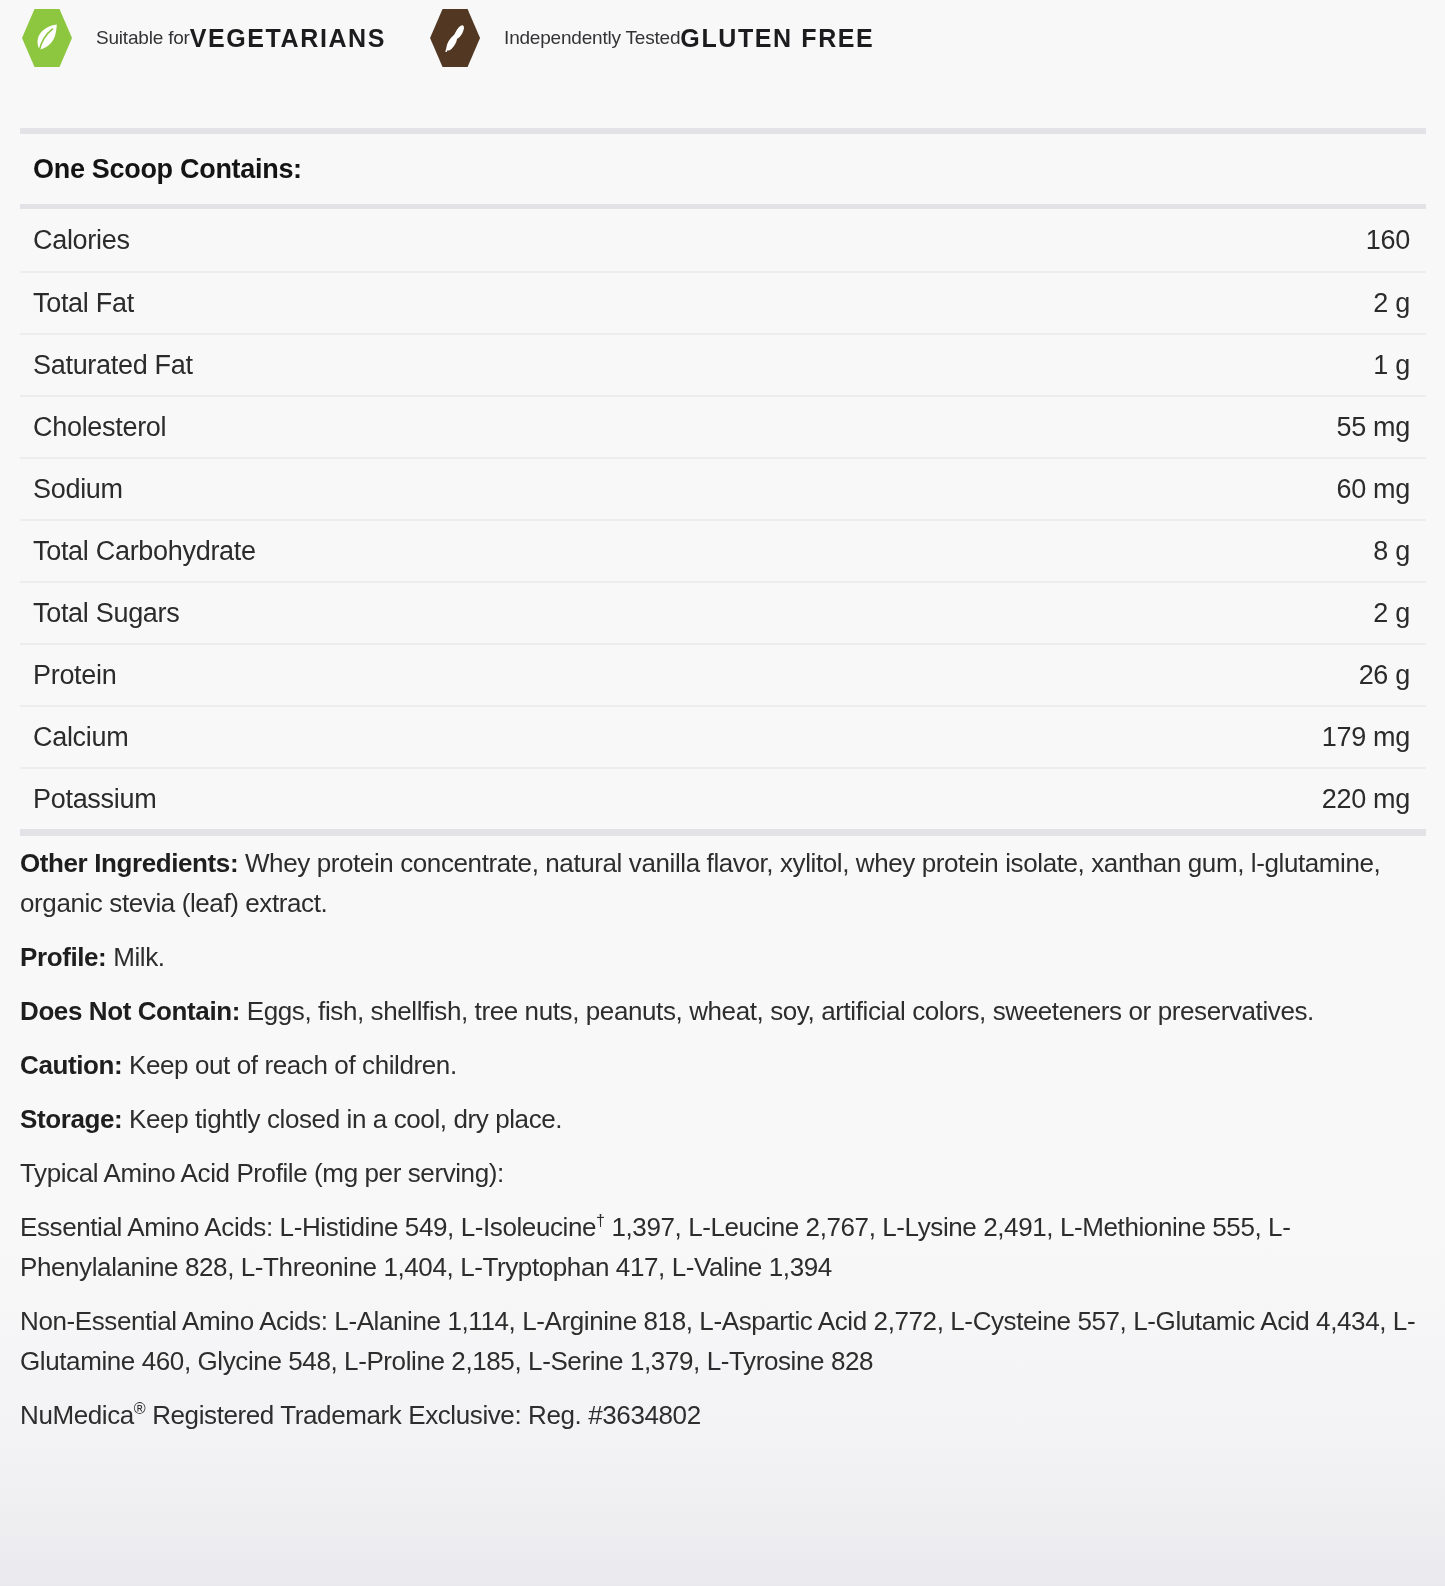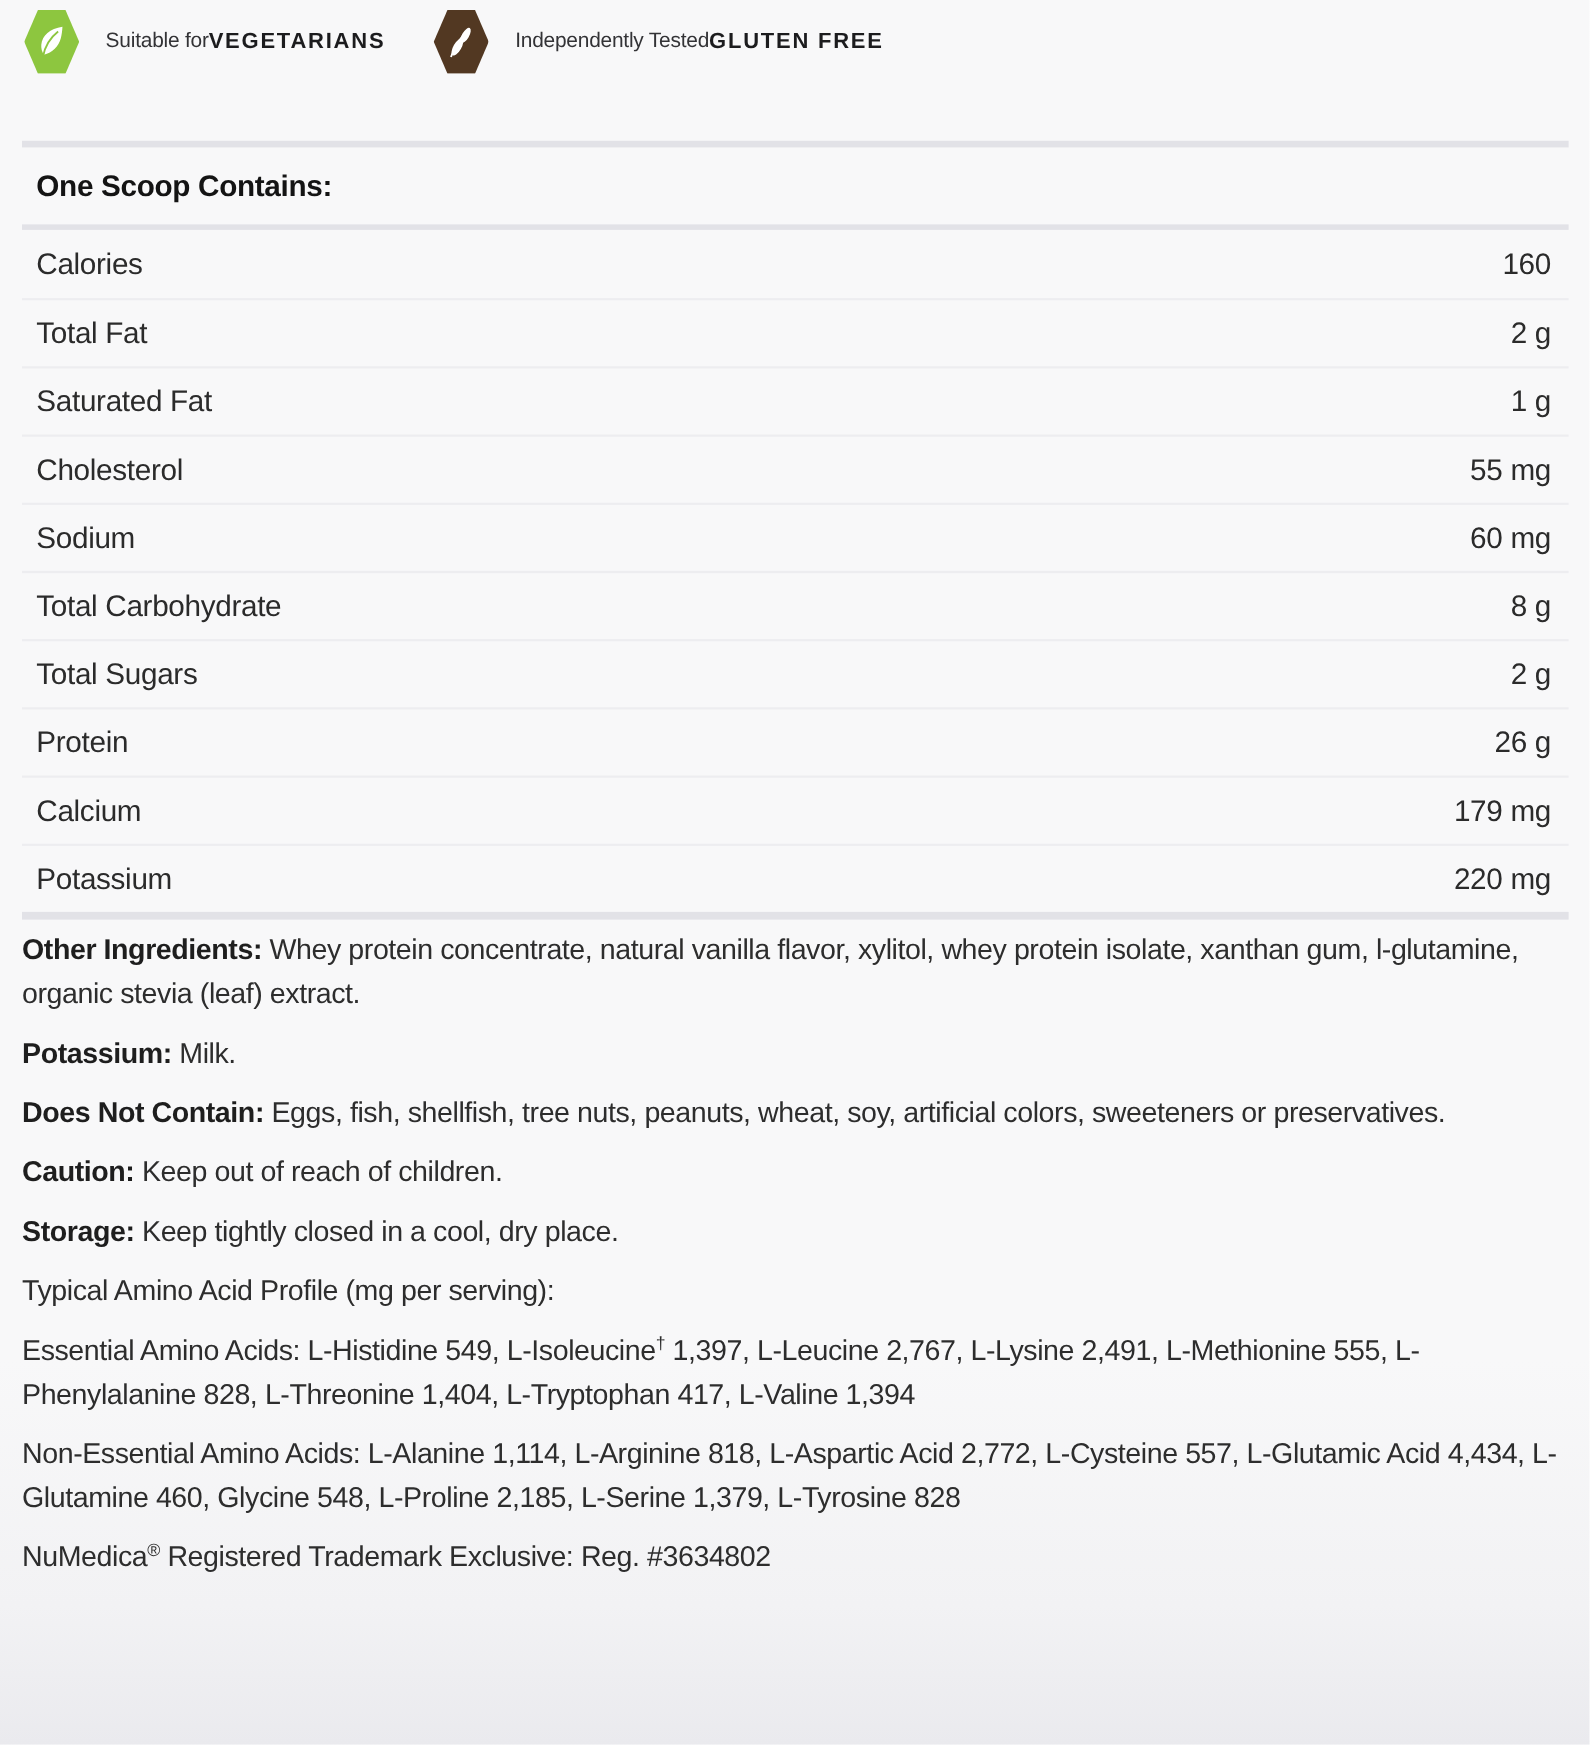--- a/index.html
+++ b/index.html
@@ -27,21 +27,21 @@
     display: flex; align-items: center; justify-content: center;
   }
   .hex-green { background: #8dc63f; }
   .hex-brown { background: #523822; }
   .badge-text { display: flex; flex-direction: row; justify-content: center; }
   .badge-line1 {
     font-size: 19px; line-height: 21px; color: #333336;
     letter-spacing: -0.2px;
   }
   .badge-line2 {
-    font-size: 20px; line-height: 23px; font-weight: 800;
+    font-size: 25px; line-height: 23px; font-weight: 800;
     color: #1c1c1e; letter-spacing: 1.6px;
   }
 
   
   .facts-table {
     margin: 61px 19px 0 20px;
     border-top: 6px solid #e2e2e7;
     border-bottom: 7px solid #e2e2e7;
   }
   .facts-header {
@@ -150,21 +150,21 @@
   <div class="facts-row">
     <span class="facts-label">Potassium</span>
     <span class="facts-value">220 mg</span>
   </div>
 </div>
 
 <div class="details">
 
   <p><b>Other Ingredients:</b><span> Whey protein concentrate, natural vanilla flavor, xylitol, whey protein isolate, xanthan gum, l-glutamine, organic stevia (leaf) extract.</span></p>
 
-  <p><b>Potassium:</b><span> Milk.</span></p>
+  <p><b>Profile:</b><span> Milk.</span></p>
 
   <p><b>Does Not Contain:</b><span> Eggs, fish, shellfish, tree nuts, peanuts, wheat, soy, artificial colors, sweeteners or preservatives.</span></p>
 
   <p><b>Caution:</b><span> Keep out of reach of children.</span></p>
 
   <p><b>Storage:</b><span> Keep tightly closed in a cool, dry place.</span></p>
 
   <p>Typical Amino Acid Profile (mg per serving):</p>
 
   <p><span>Essential Amino Acids: L-Histidine 549, L-Isoleucine</span><sup>†</sup><span> 1,397, L-Leucine 2,767, L-Lysine 2,491, L-Methionine 555, L-Phenylalanine 828, L-Threonine 1,404, L-Tryptophan 417, L-Valine 1,394</span></p>

